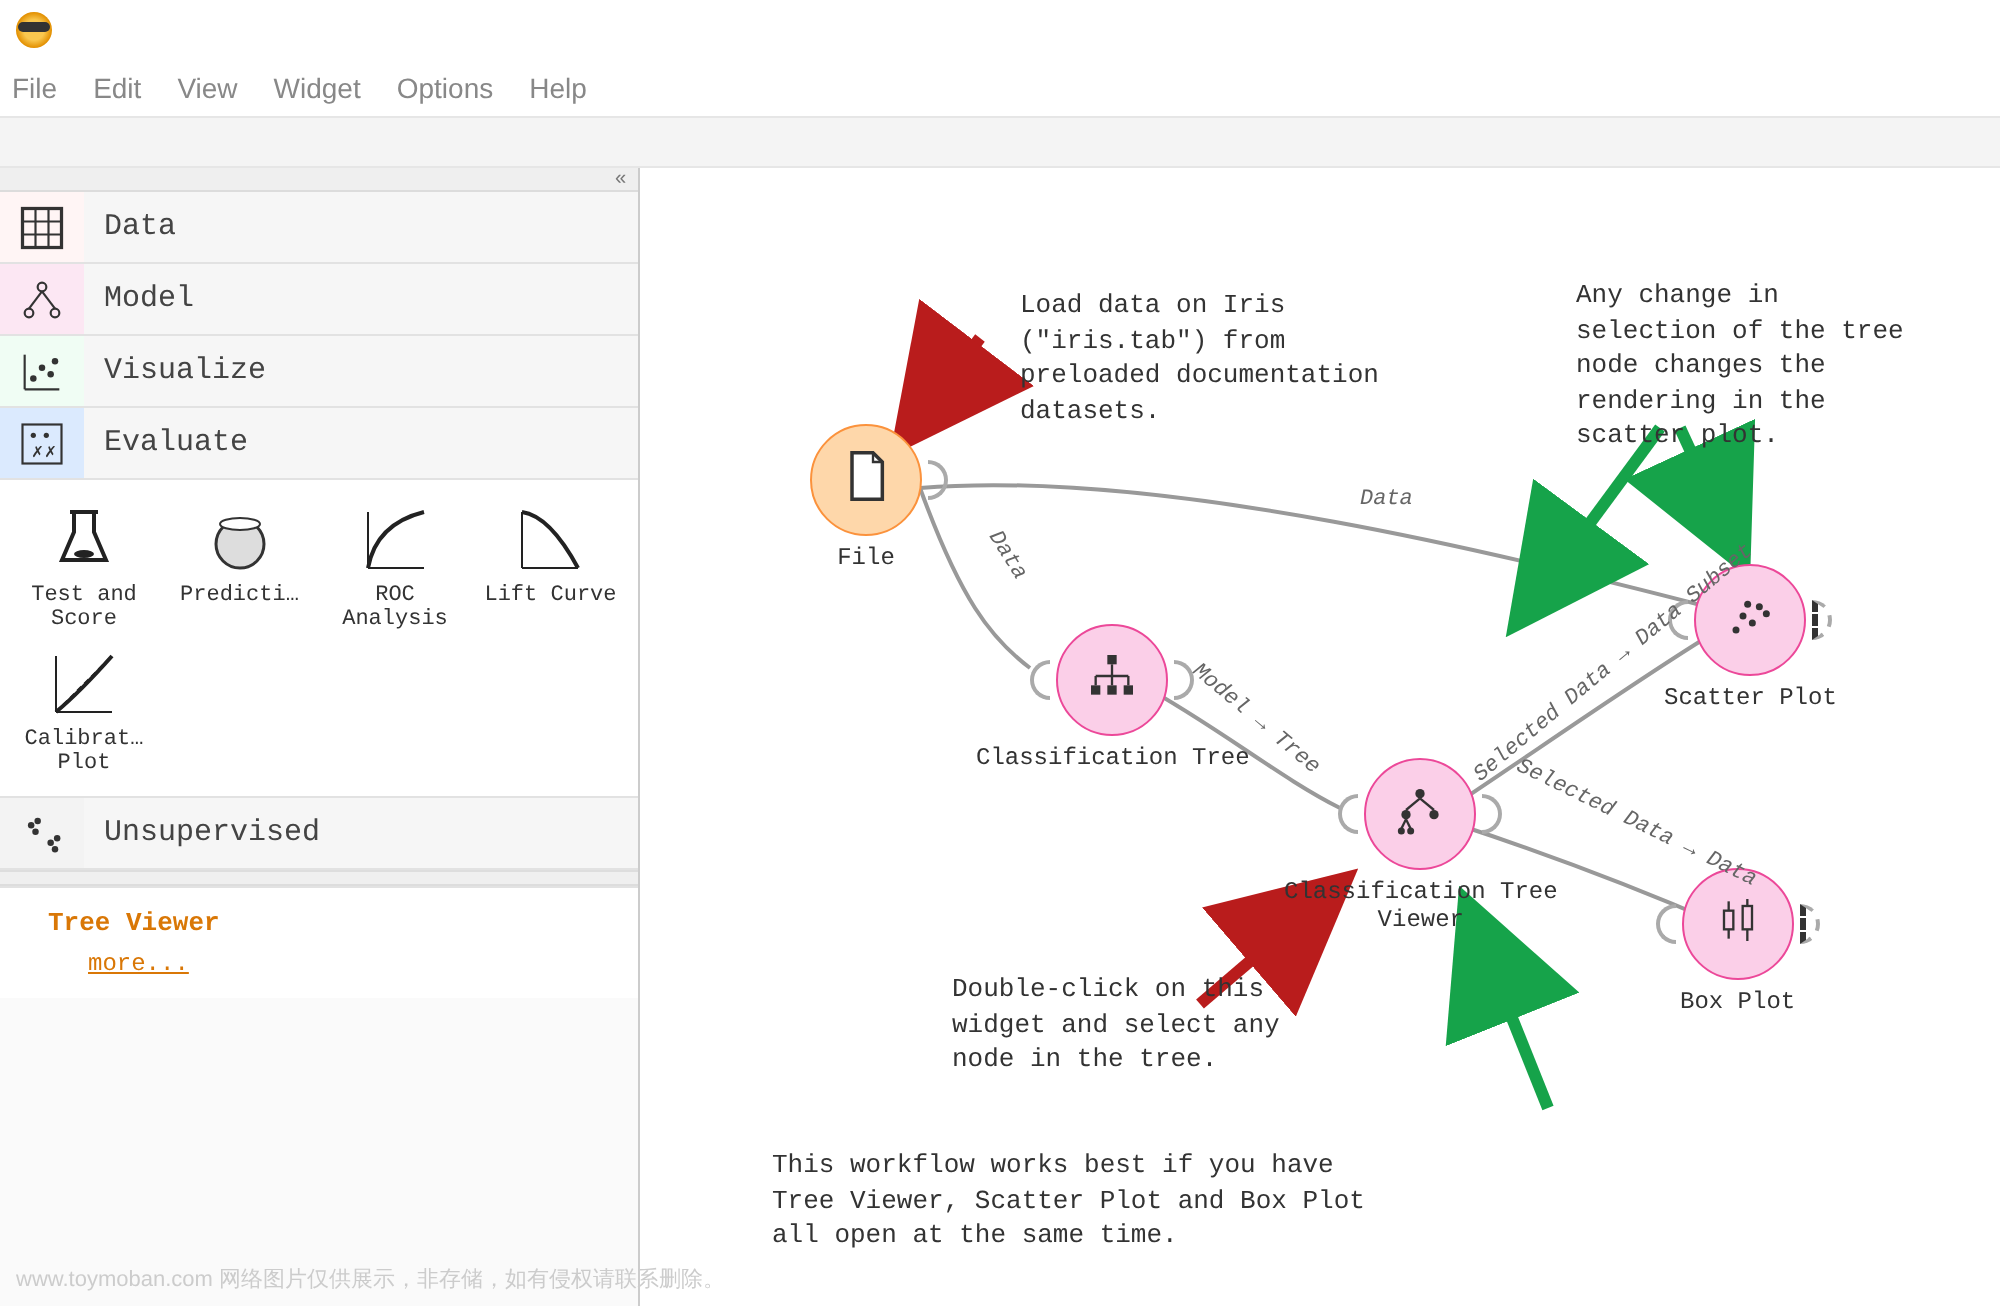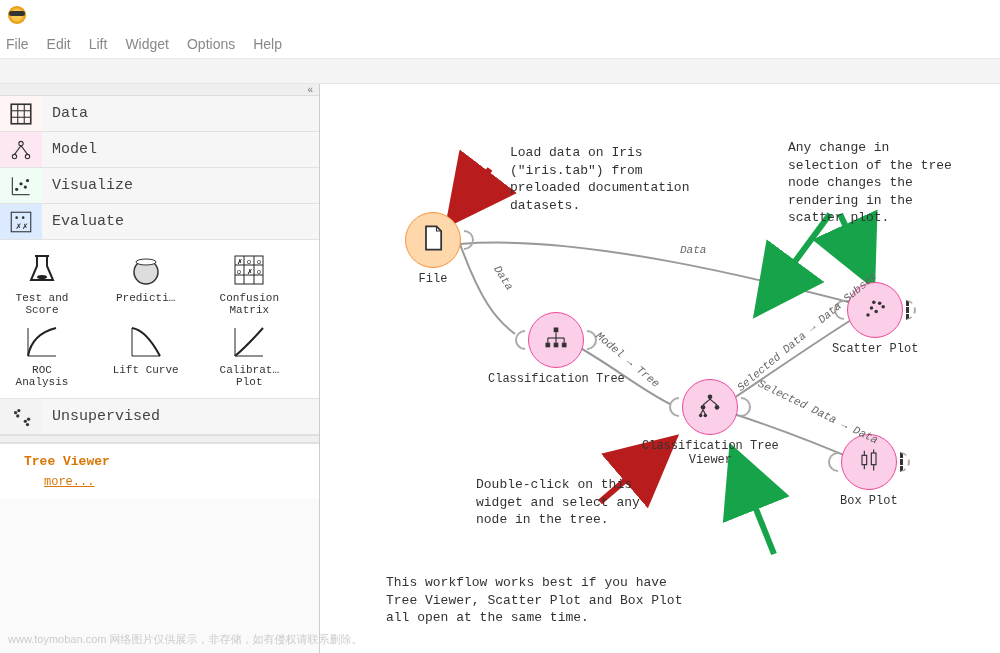--- a/index.html
+++ b/index.html
@@ -24,21 +24,21 @@
 .cat-icon { width: 42px; height: 100%; display: flex; align-items: center; justify-content: center; border-right: 1px solid transparent; }
 .cat-icon svg { width: 26px; height: 26px; }
 .cat-label { padding-left: 10px; font-family: "Courier New", monospace; font-size: 15px; color: #444; }
 
 .ic-data { background: #fff5f5; }
 .ic-visualize { background: #f0fdf4; }
 .ic-model { background: #fce7f3; }
 .ic-evaluate { background: #dbeafe; }
 .ic-unsup { background: #f3f3f3; }
 
-.widget-panel { padding: 10px 6px; background: #fff; border-bottom: 1px solid #e2e2e2; display: grid; grid-template-columns: repeat(3, 1fr); gap: 6px 4px; }
+.widget-panel { padding: 10px 6px; background: #fff; border-bottom: 1px solid #e2e2e2; display: grid; grid-template-columns: repeat(4, 1fr); gap: 6px 4px; }
 .wg-item { display: flex; flex-direction: column; align-items: center; width: 72px; cursor: pointer; }
 .wg-item svg { width: 40px; height: 40px; }
 .wg-label { font-family: "Courier New", monospace; font-size: 11px; text-align: center; margin-top: 2px; line-height: 1.1; color: #333; white-space: pre-line; }
 
 .desc-panel { padding: 10px 24px; background: #fff; border-top: 1px solid #e2e2e2; font-family: "Courier New", monospace; font-size: 13px; }
 .desc-title { color: #d97706; font-weight: bold; margin-bottom: 6px; }
 .desc-more { color: #d97706; text-decoration: underline; cursor: pointer; font-size: 12px; margin-left: 20px; }
 
 .canvas { flex: 1; position: relative; background: #fff; font-family: "Courier New", monospace; }
 .canvas svg.wires { position: absolute; top: 0; left: 0; width: 100%; height: 100%; pointer-events: none; }
@@ -62,21 +62,21 @@
 </head>
 <body>
 
 <div class="titlebar">
   <div class="app-icon"></div>
 </div>
 
 <div class="menubar">
   <span>File</span>
   <span>Edit</span>
-  <span>Lift</span>
+  <span>View</span>
   <span>Widget</span>
   <span>Options</span>
   <span>Help</span>
 </div>
 
 <div class="spacer-bar"></div>
 
 <div class="main">
 
   <div class="sidebar">
@@ -144,37 +144,20 @@
           </svg>
         <div class="wg-label">Test and
 Score</div>
       </div>
       <div class="wg-item">
         <svg viewBox="0 0 40 40">
             <circle cx="20" cy="22" r="12" fill="#ddd" stroke="#333" stroke-width="1.5"></circle>
             <ellipse cx="20" cy="12" rx="10" ry="3" fill="#fff" stroke="#333"></ellipse>
           </svg>
         <div class="wg-label">Predicti…</div>
-      </div>
-      <div class="wg-item">
-        <svg viewBox="0 0 40 40">
-            <rect x="6" y="6" width="28" height="28" fill="none" stroke="#222"></rect>
-            <line x1="6" y1="15" x2="34" y2="15" stroke="#222"></line>
-            <line x1="6" y1="25" x2="34" y2="25" stroke="#222"></line>
-            <line x1="15" y1="6" x2="15" y2="34" stroke="#222"></line>
-            <line x1="25" y1="6" x2="25" y2="34" stroke="#222"></line>
-            <text x="8" y="14" font-size="7">✗</text>
-            <text x="18" y="14" font-size="7">o</text>
-            <text x="28" y="14" font-size="7">o</text>
-            <text x="8" y="24" font-size="7">o</text>
-            <text x="18" y="24" font-size="7">✗</text>
-            <text x="28" y="24" font-size="7">o</text>
-          </svg>
-        <div class="wg-label">Confusion
-Matrix</div>
       </div>
       <div class="wg-item">
         <svg viewBox="0 0 40 40">
             <line x1="6" y1="34" x2="6" y2="6" stroke="#222"></line>
             <line x1="6" y1="34" x2="34" y2="34" stroke="#222"></line>
             <path d="M6 34 Q10 12 34 6" fill="none" stroke="#222" stroke-width="2"></path>
           </svg>
         <div class="wg-label">ROC
 Analysis</div>
       </div>
@@ -327,18 +310,18 @@
     </div>
 
     <div class="edge-label" style="left:170px;top:188px;transform:rotate(58deg)">Data</div>
     <div class="edge-label" style="left:360px;top:160px;">Data</div>
     <div class="edge-label" style="left:268px;top:270px;transform:rotate(40deg)">Model → Tree</div>
     <div class="edge-label" style="left:398px;top:242px;transform:rotate(-40deg)">Selected Data → Data Subset</div>
     <div class="edge-label" style="left:432px;top:322px;transform:rotate(26deg)">Selected Data → Data</div>
 
     <div class="annot" style="left:190px;top:60px;width:190px">Load data on Iris ("iris.tab") from preloaded documentation datasets.</div>
     <div class="annot" style="left:468px;top:55px;width:170px">Any change in selection of the tree node changes the rendering in the scatter plot.</div>
-    <div class="annot" style="left:156px;top:392px;width:170px">Double-click on this widget and select any node in the tree.</div>
+    <div class="annot" style="left:156px;top:402px;width:170px">Double-click on this widget and select any node in the tree.</div>
     <div class="annot" style="left:66px;top:490px;width:300px">This workflow works best if you have Tree Viewer, Scatter Plot and Box Plot all open at the same time.</div>
   </div>
 </div>
 
 <div class="watermark">www.toymoban.com 网络图片仅供展示，非存储，如有侵权请联系删除。</div>
 
 </body></html>

